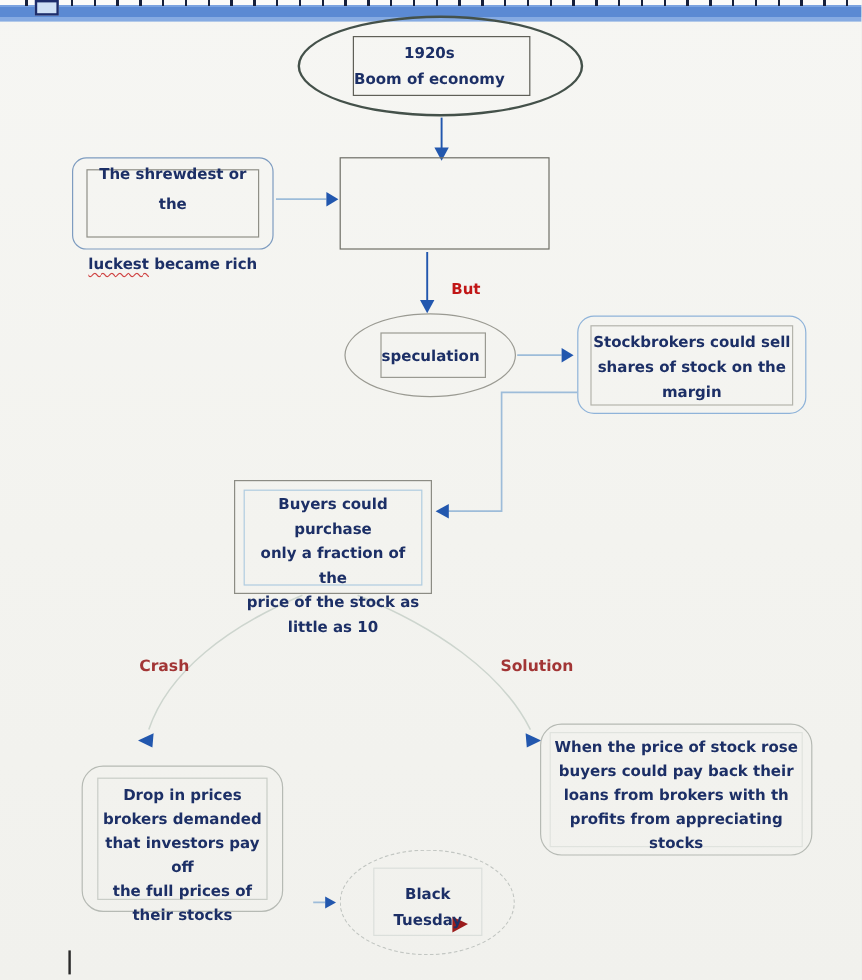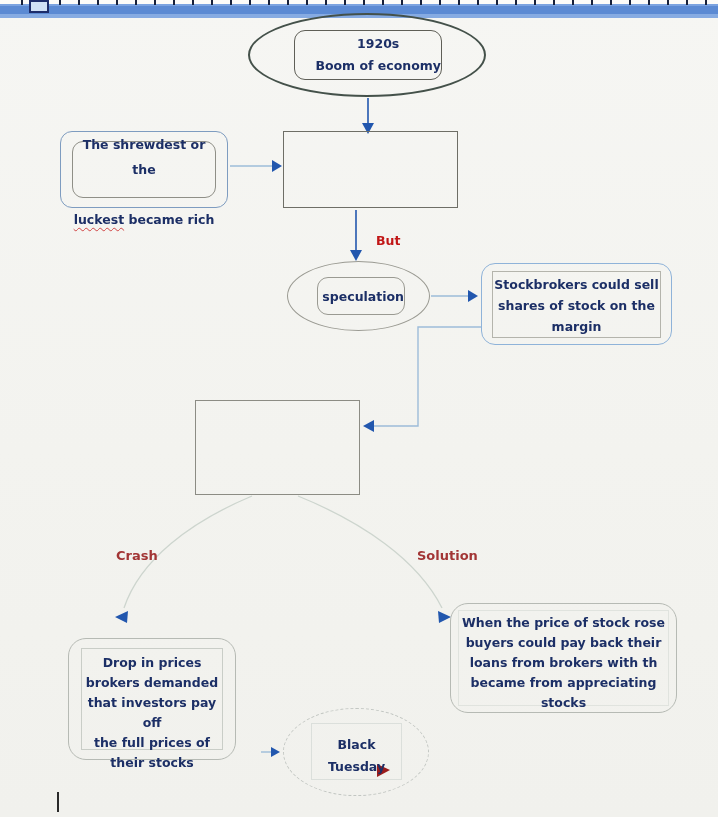--- a/index.html
+++ b/index.html
@@ -23,21 +23,21 @@
     border:2px solid #1d2d6b;background:#cfe0f5;
   }
   
   .shape{position:absolute;box-sizing:border-box;}
   .txt{
     color:var(--text-navy,#1c2f66);
     text-align:center;white-space:pre-line;
     font-weight:700;font-size:12.5px;
   }
   .soft{font-weight:600;}
-  .flex-c{display:flex;align-items:center;justify-content:flex-end;border-radius:11px;}
+  .flex-c{display:flex;align-items:center;justify-content:flex-start;}
   
   .boom-ellipse{left:248px;top:13px;width:238px;height:84px;border:2px solid #44514a;border-radius:50%;}
   .boom-inner{left:294px;top:30px;width:148px;height:50px;border:1.5px solid #5f5f57;line-height:22px;}
   
   .shrewdest-box{left:60px;top:131px;width:168px;height:77px;border:1.5px solid #7e9cc0;border-radius:12px;}
   .shrewdest-inner{left:72px;top:141px;width:144px;height:57px;border:1.2px solid #8f8f87;line-height:25px;font-size:13px;}
   .squiggle{text-decoration:underline wavy #d04545;text-decoration-thickness:1px;text-underline-offset:3px;}
   
   .americans-box{left:283px;top:131px;width:175px;height:77px;border:1.6px solid #6e6e66;}
   .americans-inner{left:292px;top:139px;width:157px;height:61px;border:1.2px solid #90908a;line-height:29px;font-size:13px;}
@@ -136,39 +136,45 @@
   </div>
 
   <div class="shape stock-box"></div>
   <div class="shape stock-inner">
     <div class="txt">Stockbrokers could sell
 shares of stock on the
 margin</div>
   </div>
 
   <div class="shape buyers-box"></div>
+  <div class="shape buyers-inner">
+    <div class="txt">Buyers could purchase
+only a fraction of the
+price of the stock as
+little as 10</div>
+  </div>
 
   <div class="flow-label crash-label">Crash</div>
   <div class="flow-label solution-label">Solution</div>
 
   <div class="shape drop-box"></div>
   <div class="shape drop-inner">
     <div class="txt soft">Drop in prices
 brokers demanded
 that investors pay off
 the full prices of
 their stocks</div>
   </div>
 
   <div class="shape when-box"></div>
   <div class="shape when-inner">
     <div class="txt soft">When the price of stock rose
 buyers could pay back their
 loans from brokers with th
-became from appreciating
+profits from appreciating
 stocks</div>
   </div>
 
   <div class="shape bt-ellipse"></div>
   <div class="shape bt-inner">
     <div class="txt soft">Black
 Tuesday</div>
   </div>
 
   <div class="caret"></div>

